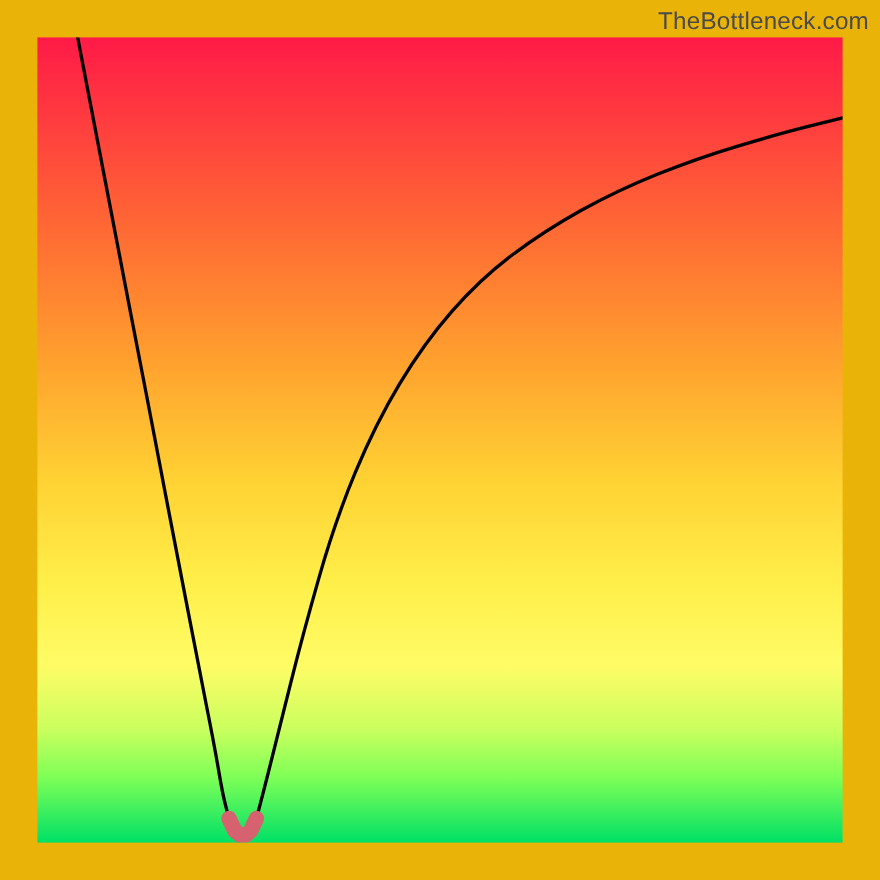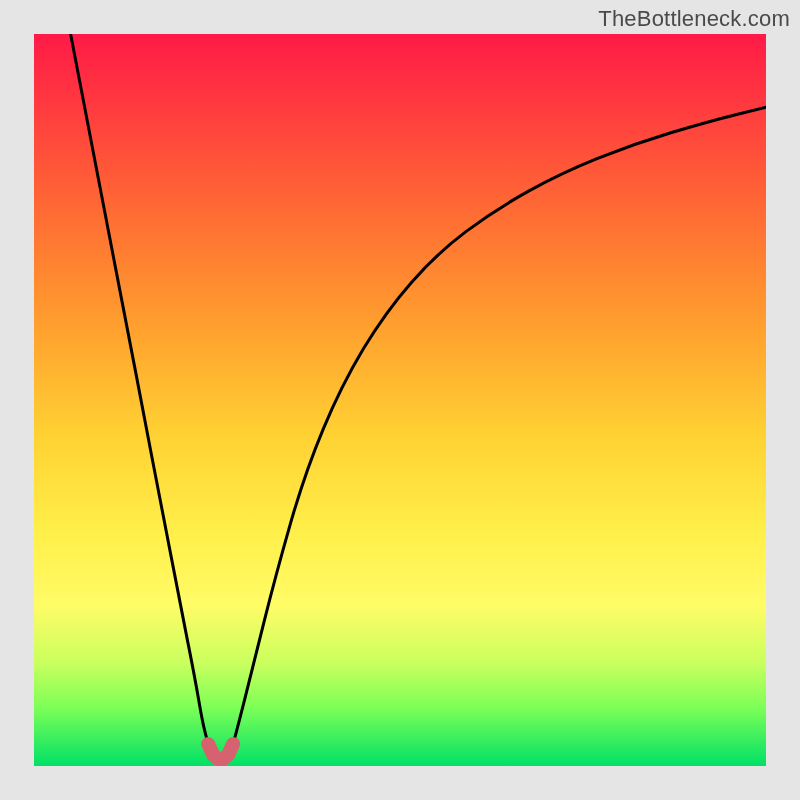--- a/index.html
+++ b/index.html
@@ -10,21 +10,21 @@
     background: #000;
     overflow: hidden;
     font-family: Arial, Helvetica, sans-serif;
   }
   .frame {
     position: absolute;
     left: 0;
     top: 0;
     width: 800px;
     height: 800px;
-    background: #e5e5e5;
+    background: #eab308;
   }
   .plot {
     position: absolute;
     left: 34px;
     top: 34px;
     width: 732px;
     height: 732px;
     background: linear-gradient(to bottom,
       #ff1a47 0%,
       #ff3b3f 10%,

